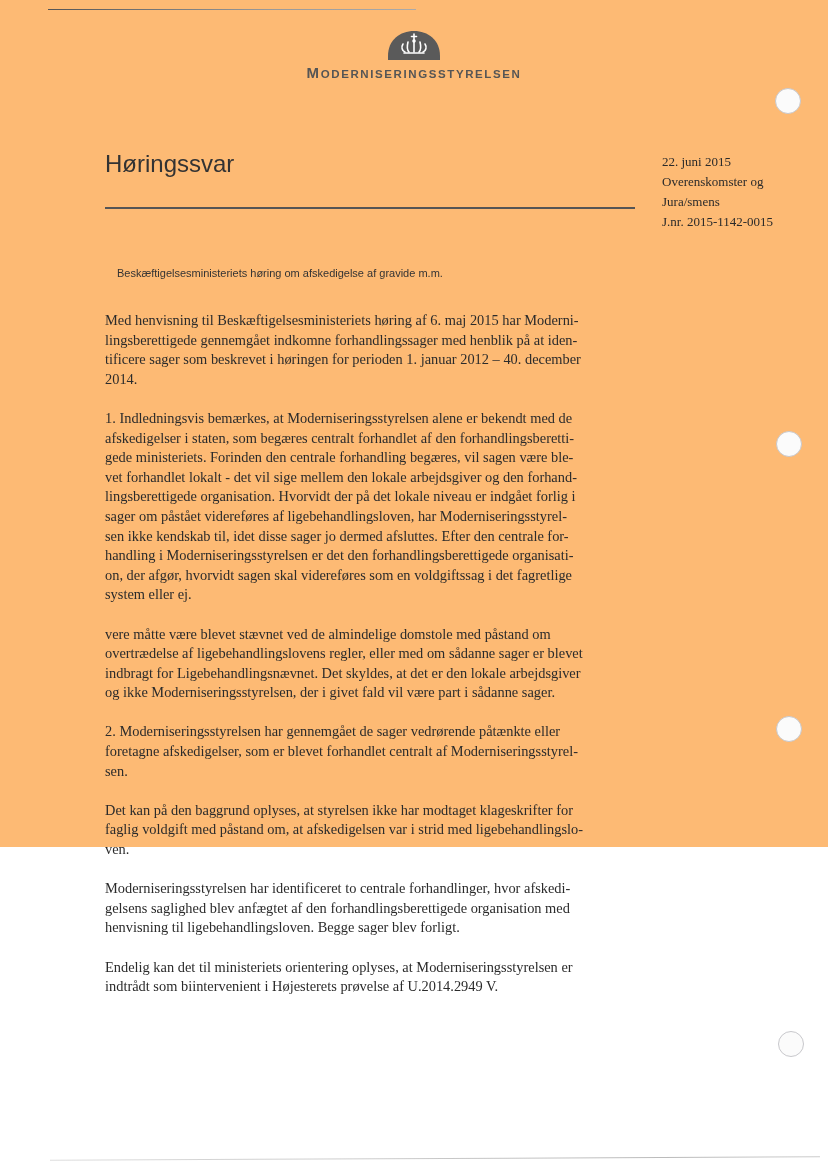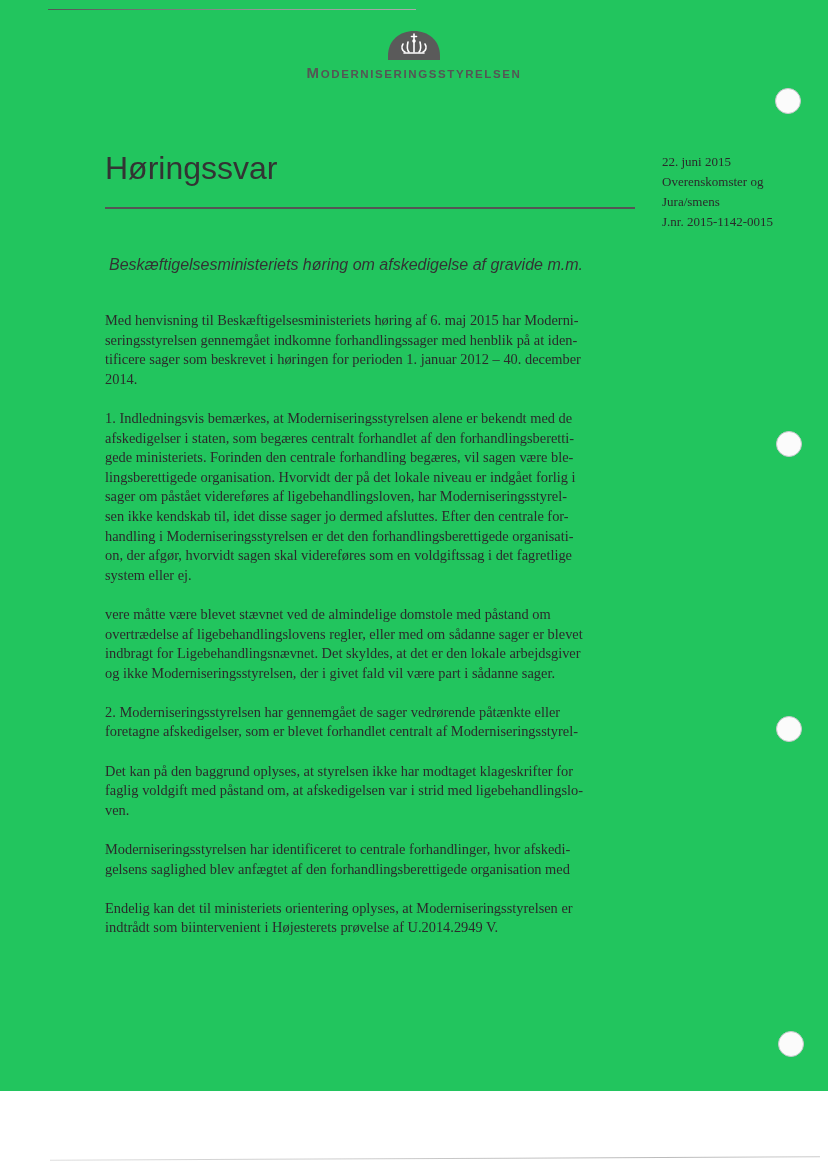--- a/index.html
+++ b/index.html
@@ -1,42 +1,42 @@
 <!DOCTYPE html>
 <html><head>
 <meta charset="utf-8">
 <style>
   html, body { margin: 0; padding: 0; background: #ffffff; }
   body { width: 828px; height: 1169px; position: relative; overflow: hidden; }
-  .page { position: absolute; left: 0; top: 0; width: 828px; height: 1091px; background: #22c55e; }
+  .page { position: absolute; left: 0; top: 0; width: 828px; height: 847px; background: #fdba74; }
 
   .top-rule { position: absolute; left: 48px; top: 9px; width: 368px; height: 1px;
     background: linear-gradient(90deg, #555 0%, #777 30%, #999 60%, #aaa 100%); }
   .bottom-rule { position: absolute; left: 50px; top: 1158px; width: 770px; height: 1px;
     background: linear-gradient(90deg, #ddd 0%, #ccc 40%, #bbb 80%, #ccc 100%); transform: rotate(-0.25deg); }
 
   .logo { position: absolute; left: 0; top: 30px; width: 828px; text-align: center; }
   .logo-mark { display: block; margin: 0 auto; width: 56px; height: 30px; }
   .logo-text { display: block; margin-top: 4px; font-family: "Liberation Sans", sans-serif;
     font-size: 11.5px; font-weight: bold; letter-spacing: 1.6px; color: #555; }
   .logo-text .big { font-size: 15px; }
 
   .punch { position: absolute; width: 26px; height: 26px; border-radius: 50%;
     border: 1.5px solid #c8c8cc; background: #fbfbfb; box-sizing: border-box; }
 
   .doc-title { position: absolute; left: 105px; top: 150px; font-family: "Liberation Sans", sans-serif;
-    font-size: 32px; color: #333; margin: 0; font-weight: normal; }
+    font-size: 24px; color: #333; margin: 0; font-weight: normal; }
   .title-rule { position: absolute; left: 105px; top: 207px; width: 530px; height: 1.5px; background: #555; }
 
   .meta { position: absolute; left: 662px; top: 152px; font-family: "Liberation Serif", serif;
     font-size: 13px; line-height: 20px; color: #2a2a2a; }
   .meta div { white-space: nowrap; }
 
   .subject { position: absolute; left: 105px; top: 249px; width: 520px; font-family: "Liberation Sans", sans-serif;
-    font-size: 16px; line-height: 24px; color: #333; margin: 4px; font-weight: normal; font-style: italic; }
+    font-size: 11px; line-height: 24px; color: #333; margin: 12px; font-weight: normal; }
 
   .body { position: absolute; left: 105px; top: 311px; width: 535px; font-family: "Liberation Serif", serif;
     font-size: 14.4px; line-height: 19.6px; color: #2b2b2b; }
   .body p { margin: 0 0 19.6px 0; text-align: left; }
   .body .line { display: block; white-space: nowrap; }
 </style>
 </head>
 <body>
 
 <div class="page">
@@ -77,53 +77,56 @@
   </div>
 
   <h2 class="subject">
     <span class="line">Beskæftigelsesministeriets høring om afskedigelse af gravide</span>
     <span class="line">m.m.</span>
   </h2>
 
   <div class="body">
     <p>
       <span class="line">Med henvisning til Beskæftigelsesministeriets høring af 6. maj 2015 har Moderni-</span>
-      <span class="line">seringsstyrelsen gennemgået indkomne forhandlingssager med henblik på at iden-</span>
+      <span class="line">lingsberettigede gennemgået indkomne forhandlingssager med henblik på at iden-</span>
       <span class="line">tificere sager som beskrevet i høringen for perioden 1. januar 2012 – 40. december</span>
       <span class="line">2014.</span>
     </p>
     <p>
       <span class="line">1. Indledningsvis bemærkes, at Moderniseringsstyrelsen alene er bekendt med de</span>
       <span class="line">afskedigelser i staten, som begæres centralt forhandlet af den forhandlingsberetti-</span>
       <span class="line">gede ministeriets. Forinden den centrale forhandling begæres, vil sagen være ble-</span>
+      <span class="line">vet forhandlet lokalt - det vil sige mellem den lokale arbejdsgiver og den forhand-</span>
       <span class="line">lingsberettigede organisation. Hvorvidt der på det lokale niveau er indgået forlig i</span>
       <span class="line">sager om påstået videreføres af ligebehandlingsloven, har Moderniseringsstyrel-</span>
       <span class="line">sen ikke kendskab til, idet disse sager jo dermed afsluttes. Efter den centrale for-</span>
       <span class="line">handling i Moderniseringsstyrelsen er det den forhandlingsberettigede organisati-</span>
       <span class="line">on, der afgør, hvorvidt sagen skal videreføres som en voldgiftssag i det fagretlige</span>
       <span class="line">system eller ej.</span>
     </p>
     <p>
       <span class="line">vere måtte være blevet stævnet ved de almindelige domstole med påstand om</span>
       <span class="line">overtrædelse af ligebehandlingslovens regler, eller med om sådanne sager er blevet</span>
       <span class="line">indbragt for Ligebehandlingsnævnet. Det skyldes, at det er den lokale arbejdsgiver</span>
       <span class="line">og ikke Moderniseringsstyrelsen, der i givet fald vil være part i sådanne sager.</span>
     </p>
     <p>
       <span class="line">2. Moderniseringsstyrelsen har gennemgået de sager vedrørende påtænkte eller</span>
       <span class="line">foretagne afskedigelser, som er blevet forhandlet centralt af Moderniseringsstyrel-</span>
+      <span class="line">sen.</span>
     </p>
     <p>
       <span class="line">Det kan på den baggrund oplyses, at styrelsen ikke har modtaget klageskrifter for</span>
       <span class="line">faglig voldgift med påstand om, at afskedigelsen var i strid med ligebehandlingslo-</span>
       <span class="line">ven.</span>
     </p>
     <p>
       <span class="line">Moderniseringsstyrelsen har identificeret to centrale forhandlinger, hvor afskedi-</span>
       <span class="line">gelsens saglighed blev anfægtet af den forhandlingsberettigede organisation med</span>
+      <span class="line">henvisning til ligebehandlingsloven. Begge sager blev forligt.</span>
     </p>
     <p>
       <span class="line">Endelig kan det til ministeriets orientering oplyses, at Moderniseringsstyrelsen er</span>
       <span class="line">indtrådt som biintervenient i Højesterets prøvelse af U.2014.2949 V.</span>
     </p>
   </div>
 
   <div class="bottom-rule"></div>
 </div>
 

